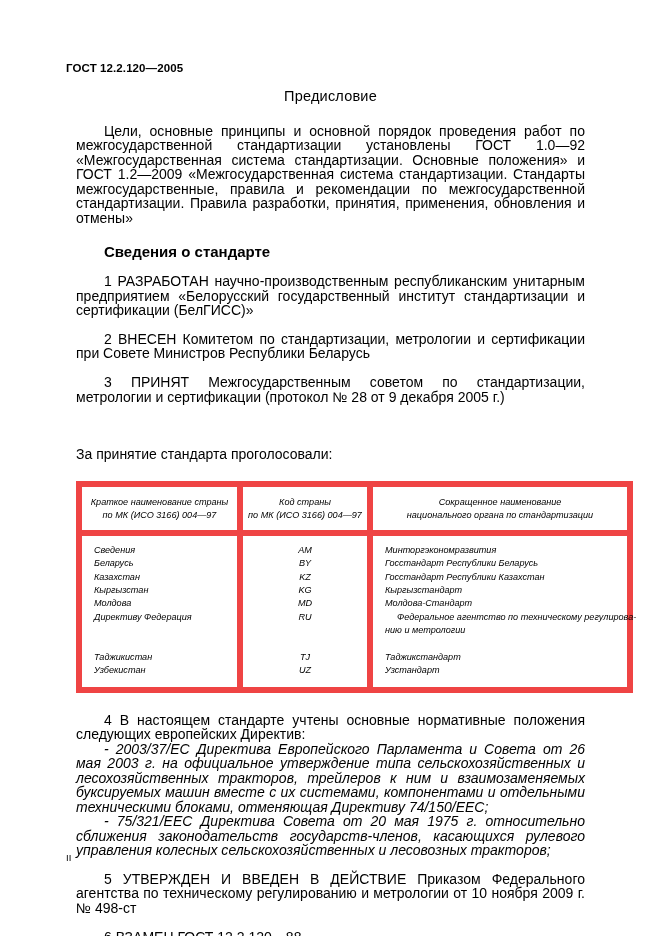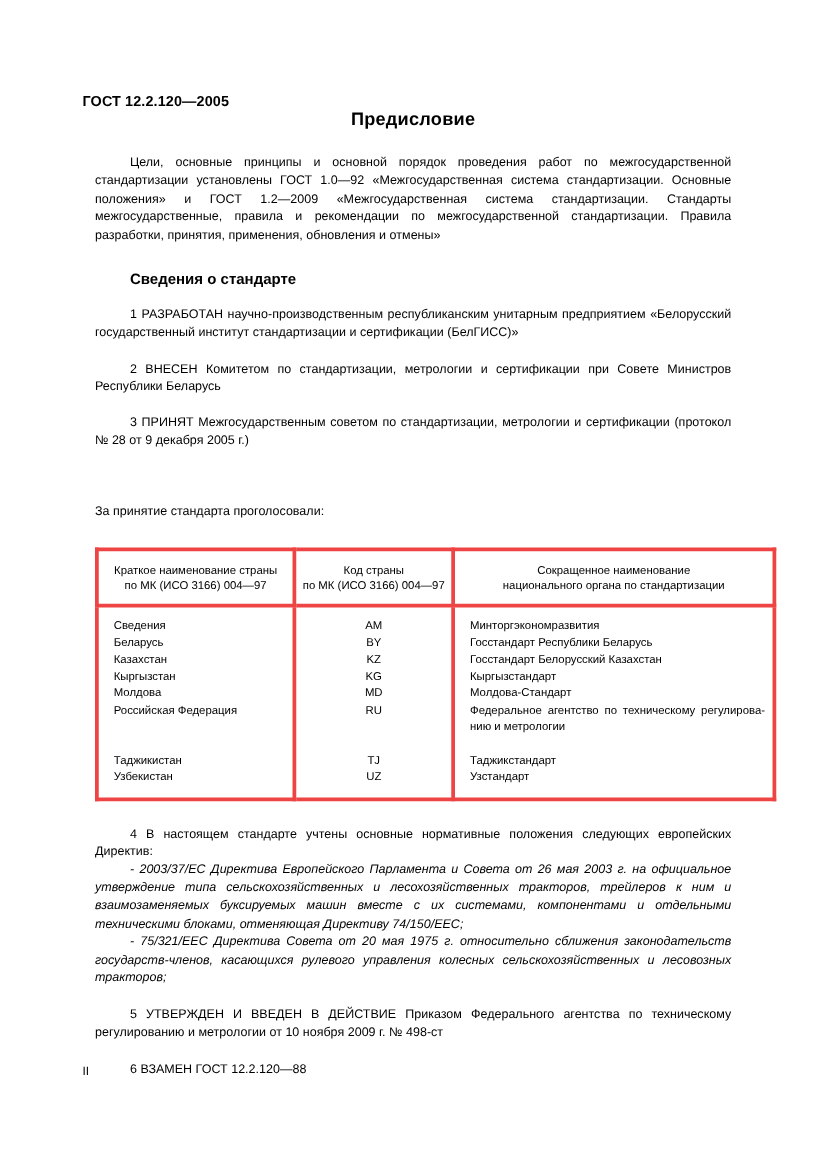--- a/index.html
+++ b/index.html
@@ -15,80 +15,81 @@
     position: relative;
     width: 661px;
     height: 936px;
     background: #ffffff;
     overflow: hidden;
     box-sizing: border-box;
   }
   .doc-header {
     position: absolute;
     left: 66px;
-    top: 76px;
+    top: 62px;
     font-size: 11.5px;
     font-weight: bold;
     letter-spacing: 0.1px;
   }
   .doc-title {
     position: absolute;
     left: 0;
     right: 0;
     top: 88px;
     text-align: center;
     font-size: 14.5px;
-    font-weight: bold;
+    font-weight: normal;
     letter-spacing: 0.2px;
   }
   .content {
     position: absolute;
     left: 76px;
     top: 124px;
     width: 509px;
   }
   p.para {
     margin: 0;
-    font-size: 10px;
+    font-size: 14px;
     line-height: 14.45px;
     text-align: justify;
     text-indent: 28px;
     letter-spacing: 0.01px;
   }
   p.para.noindent {
     text-indent: 0;
     margin-top: 28px;
   }
   p.para.dash {
     text-indent: 28px;
     font-style: italic;
   }
   .gap-lg { height: 20px; }
   .gap-md { height: 14.5px; }
   .subhead {
     margin: 0;
-    font-size: 12px;
+    font-size: 15px;
     font-weight: bold;
     text-indent: 28px;
     line-height: 14.45px;
   }
 
   
   table.vote-table {
     border-collapse: collapse;
     width: 509px;
     table-layout: fixed;
     border: 1px solid #000;
     font-size: 9.1px;
   }
   table.vote-table th,
   table.vote-table td {
-    border: 3px solid #ef4444;
+    border: 6px solid #ef4444;
     padding: 0;
     vertical-align: top;
+    font-style: italic;
   }
   table.vote-table thead th {
     text-align: center;
     font-weight: normal;
     padding: 9px 4px 9px 4px;
     line-height: 12.3px;
   }
   .col-a { width: 147px; }
   .col-b { width: 116px; }
   .col-c { width: 246px; }
@@ -106,20 +107,21 @@
   .row-line {
     line-height: 13.4px;
     white-space: nowrap;
   }
   .row-line.spacer {
     height: 13.4px;
   }
   .just-full {
     text-align: justify;
     text-align-last: justify;
+    margin-left: 12px;
   }
 
   .page-number {
     position: absolute;
     left: 66px;
     top: 852px;
     font-size: 9.5px;
   }
 </style>
 </head>
@@ -177,21 +179,21 @@
       <tbody>
         <tr>
 
           <td class="col-a">
             <div class="cell-inner">
               <div class="row-line">Сведения</div>
               <div class="row-line">Беларусь</div>
               <div class="row-line">Казахстан</div>
               <div class="row-line">Кыргызстан</div>
               <div class="row-line">Молдова</div>
-              <div class="row-line">Российская Федерация</div>
+              <div class="row-line">Директиву Федерация</div>
               <div class="row-line spacer"></div>
               <div class="row-line spacer"></div>
               <div class="row-line">Таджикистан</div>
               <div class="row-line">Узбекистан</div>
             </div>
           </td>
 
           <td class="col-b">
             <div class="cell-inner center">
               <div class="row-line">AM</div>
@@ -204,21 +206,21 @@
               <div class="row-line spacer"></div>
               <div class="row-line">TJ</div>
               <div class="row-line">UZ</div>
             </div>
           </td>
 
           <td class="col-c">
             <div class="cell-inner">
               <div class="row-line">Минторгэкономразвития</div>
               <div class="row-line">Госстандарт Республики Беларусь</div>
-              <div class="row-line">Госстандарт Белорусский Казахстан</div>
+              <div class="row-line">Госстандарт Республики Казахстан</div>
               <div class="row-line">Кыргызстандарт</div>
               <div class="row-line">Молдова-Стандарт</div>
               <div class="row-line just-full">Федеральное агентство по техническому регулирова-</div>
               <div class="row-line">нию и метрологии</div>
               <div class="row-line spacer"></div>
               <div class="row-line">Таджикстандарт</div>
               <div class="row-line">Узстандарт</div>
             </div>
           </td>
 

